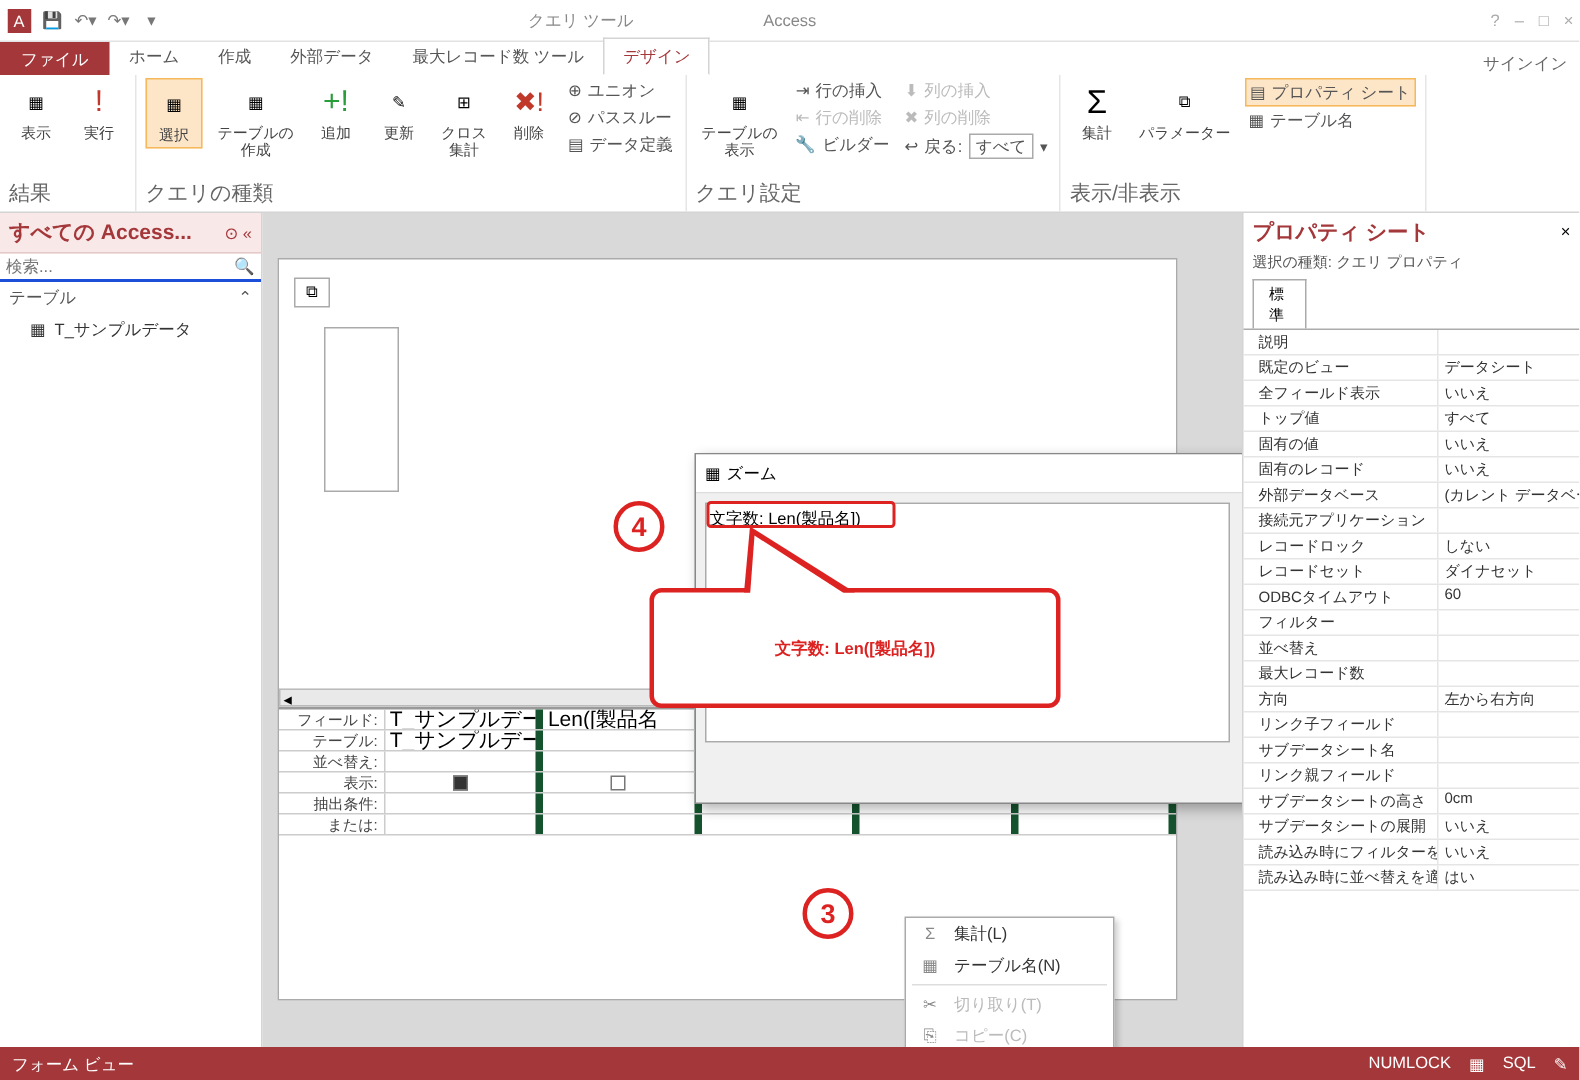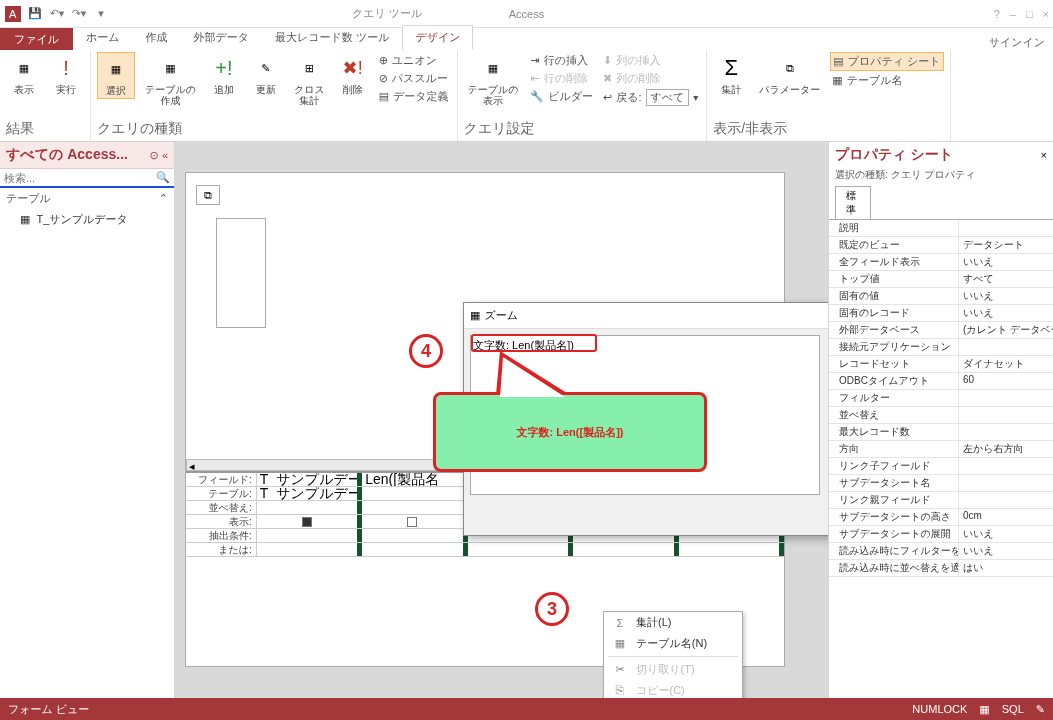--- a/index.html
+++ b/index.html
@@ -57,21 +57,21 @@
 .tbl-box{position:absolute;left:30px;top:45px;width:50px;height:110px;background:#fff;border:1px solid #aaa}
 .ctxmenu{position:absolute;left:428px;top:469px;width:140px;background:#fff;border:1px solid #aaa;box-shadow:2px 2px 4px rgba(0,0,0,.2);z-index:50}
 .ctxmenu .mi{display:flex;align-items:center;gap:8px;padding:3px 8px;font-size:11px;color:#333}
 .ctxmenu .mi.dis{color:#bbb}
 .ctxmenu .sep{height:1px;background:#ddd;margin:2px 4px}
 .ctxmenu .ico{width:16px;text-align:center;color:#888}
 .zoom-dlg{position:absolute;left:288px;top:160px;width:474px;height:234px;background:#f0f0f0;border:1px solid #888;box-shadow:3px 3px 8px rgba(0,0,0,.3);z-index:60}
 .zoom-dlg .tb{height:26px;background:#fff;border-bottom:1px solid #ddd;display:flex;align-items:center;justify-content:space-between;padding:0 6px}
 .zoom-dlg .body{padding:6px;display:flex;gap:8px}
 .zoom-dlg textarea{width:350px;height:160px;border:1px solid #aaa;resize:none;font-size:11px;padding:2px}
-.callout{position:absolute;left:258px;top:250px;width:274px;height:80px;background:#86efac;border:3px solid #d22;border-radius:8px;z-index:70;display:flex;align-items:center;justify-content:center;color:#d22;font-size:16px;font-weight:bold}
+.callout{position:absolute;left:258px;top:250px;width:274px;height:80px;background:#ffffff;border:3px solid #d22;border-radius:8px;z-index:70;display:flex;align-items:center;justify-content:center;color:#d22;font-size:16px;font-weight:bold}
 .callout::before{content:"";position:absolute;top:-44px;left:60px;width:0;height:0;border-left:4px solid transparent;border-right:70px solid transparent;border-bottom:44px solid #d22}
 .callout::after{content:"";position:absolute;top:-38px;left:64px;width:0;height:0;border-left:3px solid transparent;border-right:62px solid transparent;border-bottom:40px solid #fff}
 .anno{position:absolute;width:34px;height:34px;border:3px solid #d22;border-radius:50%;color:#d22;font-weight:bold;font-size:18px;display:flex;align-items:center;justify-content:center;z-index:80;background:#fff}
 .redbox{position:absolute;border:2px solid #d22;border-radius:3px;z-index:65;pointer-events:none}
 svg{display:block}
 .chk{width:10px;height:10px;border:1px solid #777;display:inline-block}
 </style>
 </head>
 <body>
 
@@ -398,20 +398,24 @@
         </div>
         <div class="prow">
           <div class="pn">外部データベース</div>
           <div class="pv">(カレント データベー</div>
         </div>
         <div class="prow">
           <div class="pn">接続元アプリケーション</div>
           <div class="pv"></div>
         </div>
         <div class="prow">
+          <div class="pn">レコードロック</div>
+          <div class="pv">しない</div>
+        </div>
+        <div class="prow">
           <div class="pn">レコードセット</div>
           <div class="pv">ダイナセット</div>
         </div>
         <div class="prow">
           <div class="pn">ODBCタイムアウト</div>
           <div class="pv">60</div>
         </div>
         <div class="prow">
           <div class="pn">フィルター</div>
           <div class="pv"></div>

